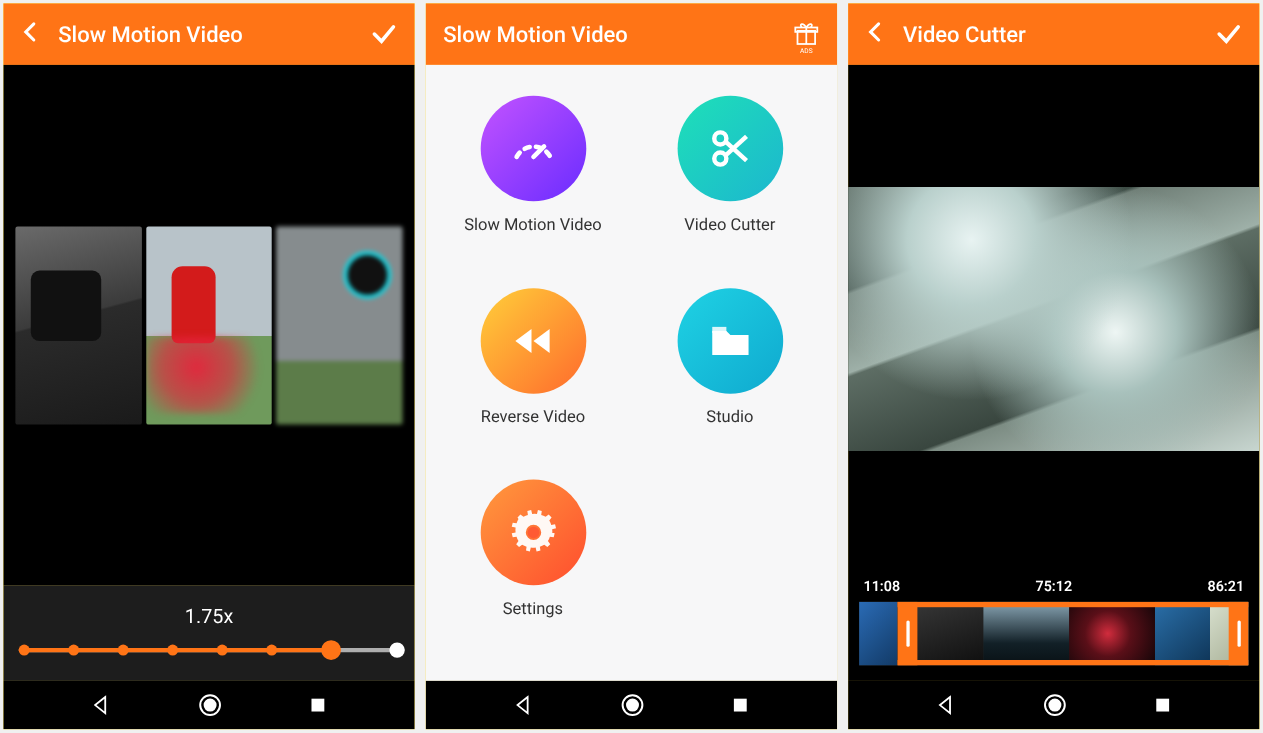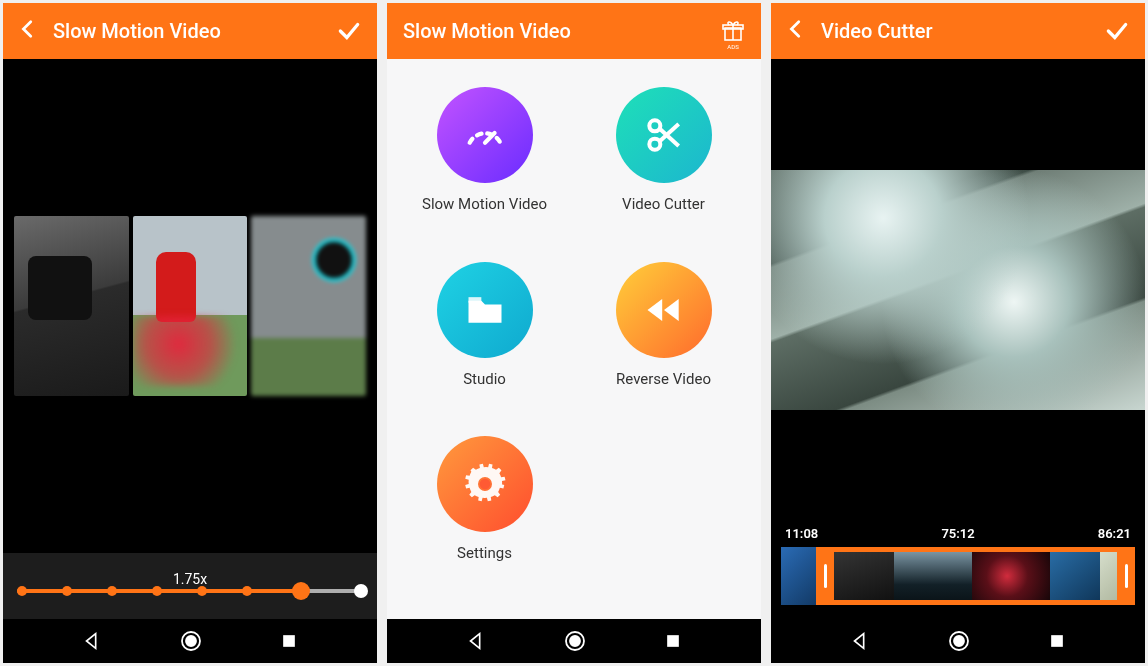--- a/index.html
+++ b/index.html
@@ -51,21 +51,21 @@
   .t1::after{content:"";position:absolute;left:14px;top:40px;width:64px;height:64px;background:#111;border-radius:8px;}
   .t1 .tk{position:absolute;left:30px;top:50px;color:#fff;font-size:28px;font-weight:700;}
   .t2 { background: linear-gradient(to bottom,#b8c3c9 0%,#b8c3c9 55%,#6f9a5c 55%,#6f9a5c 100%); position:relative; overflow:hidden;}
   .t2::before{content:"";position:absolute;left:20%;top:20%;width:40px;height:70px;background:#d31b1b;border-radius:10px 10px 6px 6px;}
   .t2::after{content:"";position:absolute;left:0;right:0;bottom:10px;height:70px;background:radial-gradient(circle at 40% 40%,rgba(230,35,60,0.95) 0%,rgba(230,35,60,0.6) 40%,rgba(230,35,60,0) 72%);filter:blur(3px);}
   .t3 { background: linear-gradient(to bottom,#868c8e 0%,#868c8e 68%,#5c7c49 68%,#5c7c49 100%); filter:blur(2px); position:relative; }
   .t3::after{content:"";position:absolute;right:10px;top:22px;width:36px;height:36px;background:#111;border:4px solid #1fc9d4;border-radius:50%;}
   .speed-panel {
     background: #1d1d1d; color:#fff; display:flex; flex-direction:column; align-items:center; padding:18px 14px 26px;
   }
-  .speed-label { font-size: 14px; margin-bottom: 2px; }
+  .speed-label { font-size: 18px; margin-bottom: 18px; }
   .slider {
     width: 100%; height: 4px; position:relative;
   }
   .slider-track-inactive { position:absolute; left:0; right:0; top:0; height:4px; background:#aeaeae; border-radius:2px;}
   .slider-track-active { position:absolute; left:0; width:82%; top:0; height:4px; background:#ff7416; border-radius:2px;}
   .slider-tick { position:absolute; top:-3px; width:10px; height:10px; background:#ff7416; border-radius:50%;}
   .slider-thumb { position:absolute; top:-7px; width:18px; height:18px; background:#ff7416; border-radius:50%; left:calc(82% - 9px); cursor:pointer;}
   .slider-end { position:absolute; top:-5px; right:-5px; width:14px; height:14px; background:#fff; border-radius:50%; }
 
   
@@ -194,36 +194,36 @@
         <svg width="44" height="44" viewBox="0 0 24 24" fill="none" stroke="#fff" stroke-width="2.2">
             <circle cx="7" cy="7" r="3"></circle>
             <circle cx="7" cy="17" r="3"></circle>
             <line x1="9.5" y1="8.5" x2="20" y2="18"></line>
             <line x1="9.5" y1="15.5" x2="20" y2="6"></line>
           </svg>
       </div>
       <div class="menu-label">Video Cutter</div>
     </div>
     <div class="menu-item">
+      <div class="circle g-orange">
+        <svg width="44" height="44" viewBox="0 0 24 24" fill="#fff">
+            <polygon points="11 6 3 12 11 18"></polygon>
+            <polygon points="20 6 12 12 20 18"></polygon>
+          </svg>
+      </div>
+      <div class="menu-label">Reverse Video</div>
+    </div>
+    <div class="menu-item">
       <div class="circle g-blue">
         <svg width="44" height="44" viewBox="0 0 24 24" fill="#fff">
             <path d="M3 7 L3 19 L21 19 L21 9 L12 9 L10 7 Z"></path>
             <rect x="3" y="5" width="7" height="3" fill="#fff" opacity="0.85"></rect>
           </svg>
       </div>
       <div class="menu-label">Studio</div>
-    </div>
-    <div class="menu-item">
-      <div class="circle g-orange">
-        <svg width="44" height="44" viewBox="0 0 24 24" fill="#fff">
-            <polygon points="11 6 3 12 11 18"></polygon>
-            <polygon points="20 6 12 12 20 18"></polygon>
-          </svg>
-      </div>
-      <div class="menu-label">Reverse Video</div>
     </div>
     <div class="menu-item">
       <div class="circle g-darkorange">
         <svg width="42" height="42" viewBox="0 0 24 24" fill="#fff">
             <path d="M12 8a4 4 0 100 8 4 4 0 000-8zm9 4l2 .5-.5 2-2-.3a9 9 0 01-1 2.3l1.2 1.6-1.5 1.5-1.6-1.2a9 9 0 01-2.3 1l.3 2-2 .5-.5-2a9 9 0 01-2.5 0l-.5 2-2-.5.3-2a9 9 0 01-2.3-1l-1.6 1.2-1.5-1.5 1.2-1.6a9 9 0 01-1-2.3l-2 .3-.5-2 2-.5a9 9 0 010-2.5l-2-.5.5-2 2 .3a9 9 0 011-2.3L3.7 4.2l1.5-1.5 1.6 1.2a9 9 0 012.3-1l-.3-2 2-.5.5 2a9 9 0 012.5 0l.5-2 2 .5-.3 2a9 9 0 012.3 1l1.6-1.2 1.5 1.5-1.2 1.6a9 9 0 011 2.3l2-.3.5 2-2 .5a9 9 0 010 2.5z" opacity="0.95"></path>
             <circle cx="12" cy="12" r="3" fill="#ff5a33"></circle>
           </svg>
       </div>
       <div class="menu-label">Settings</div>
     </div>

